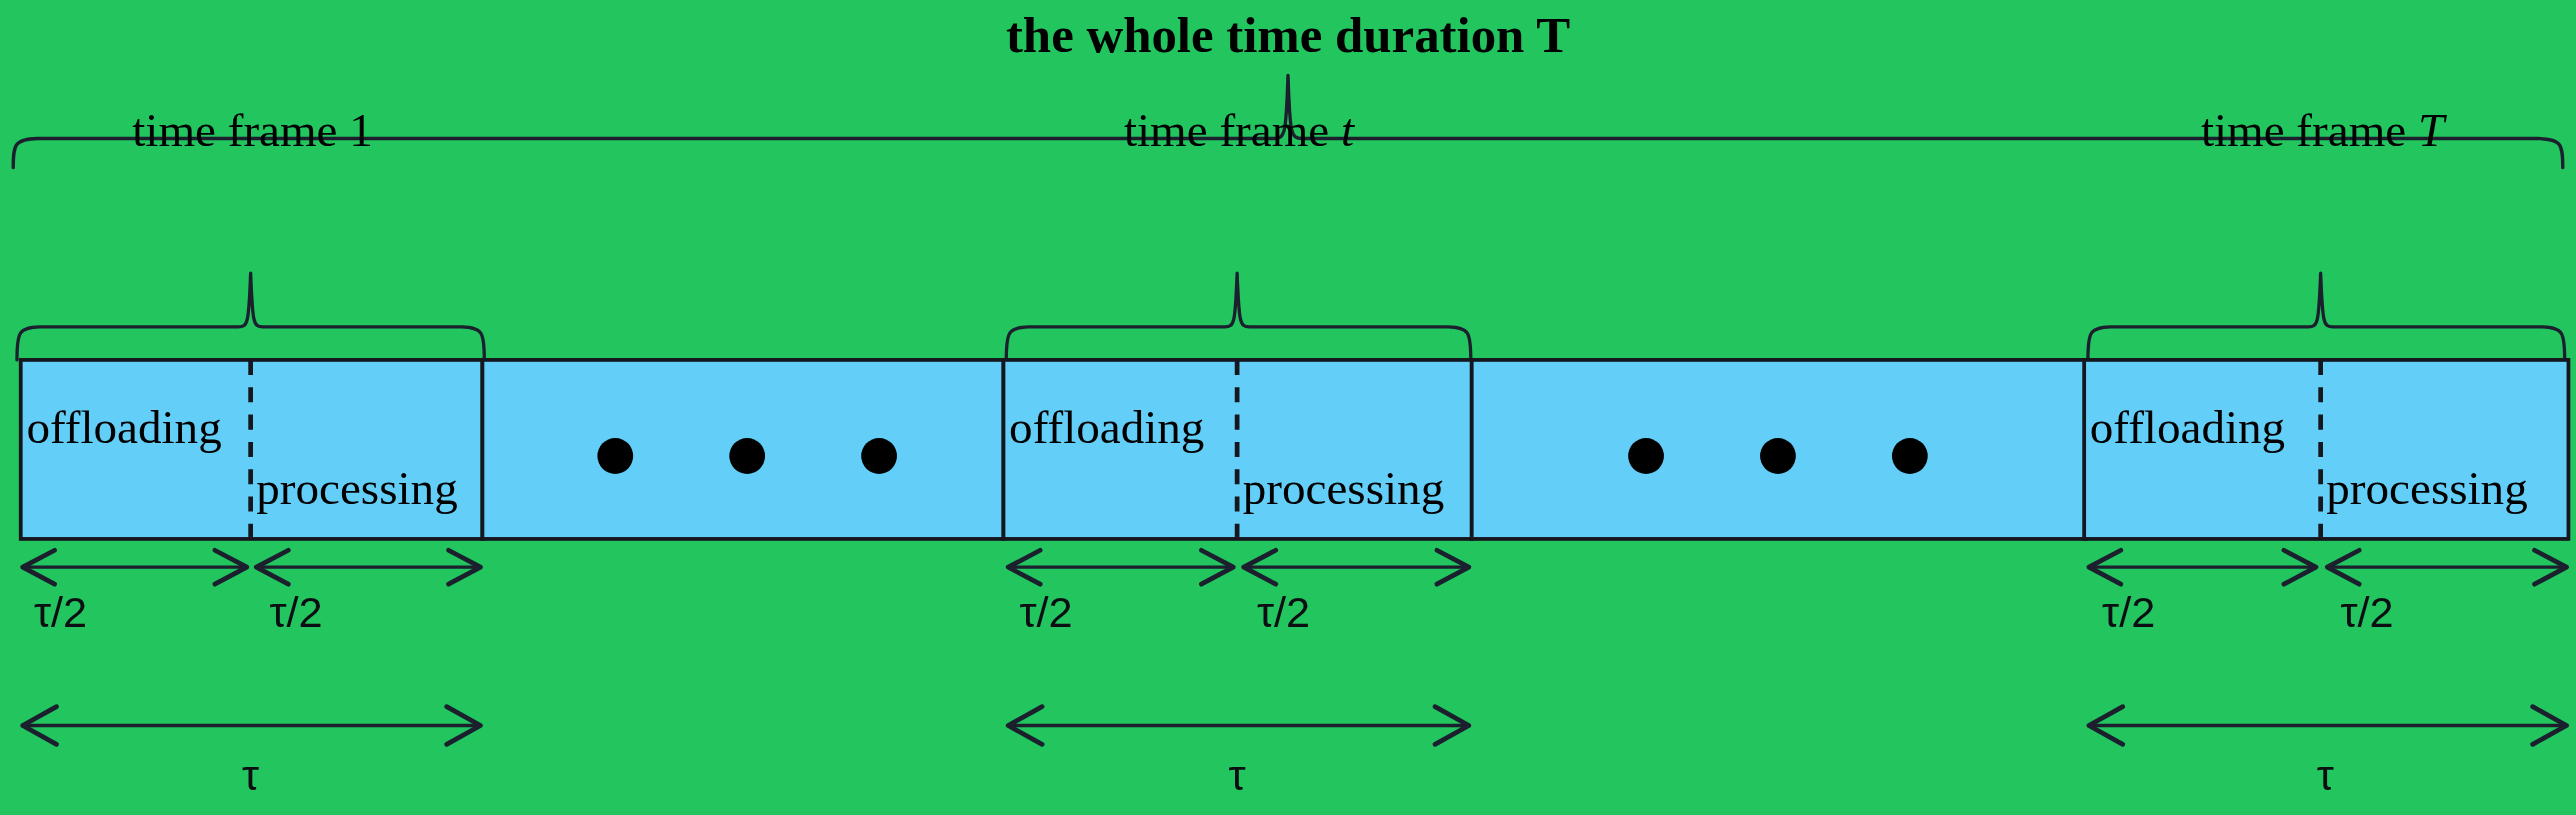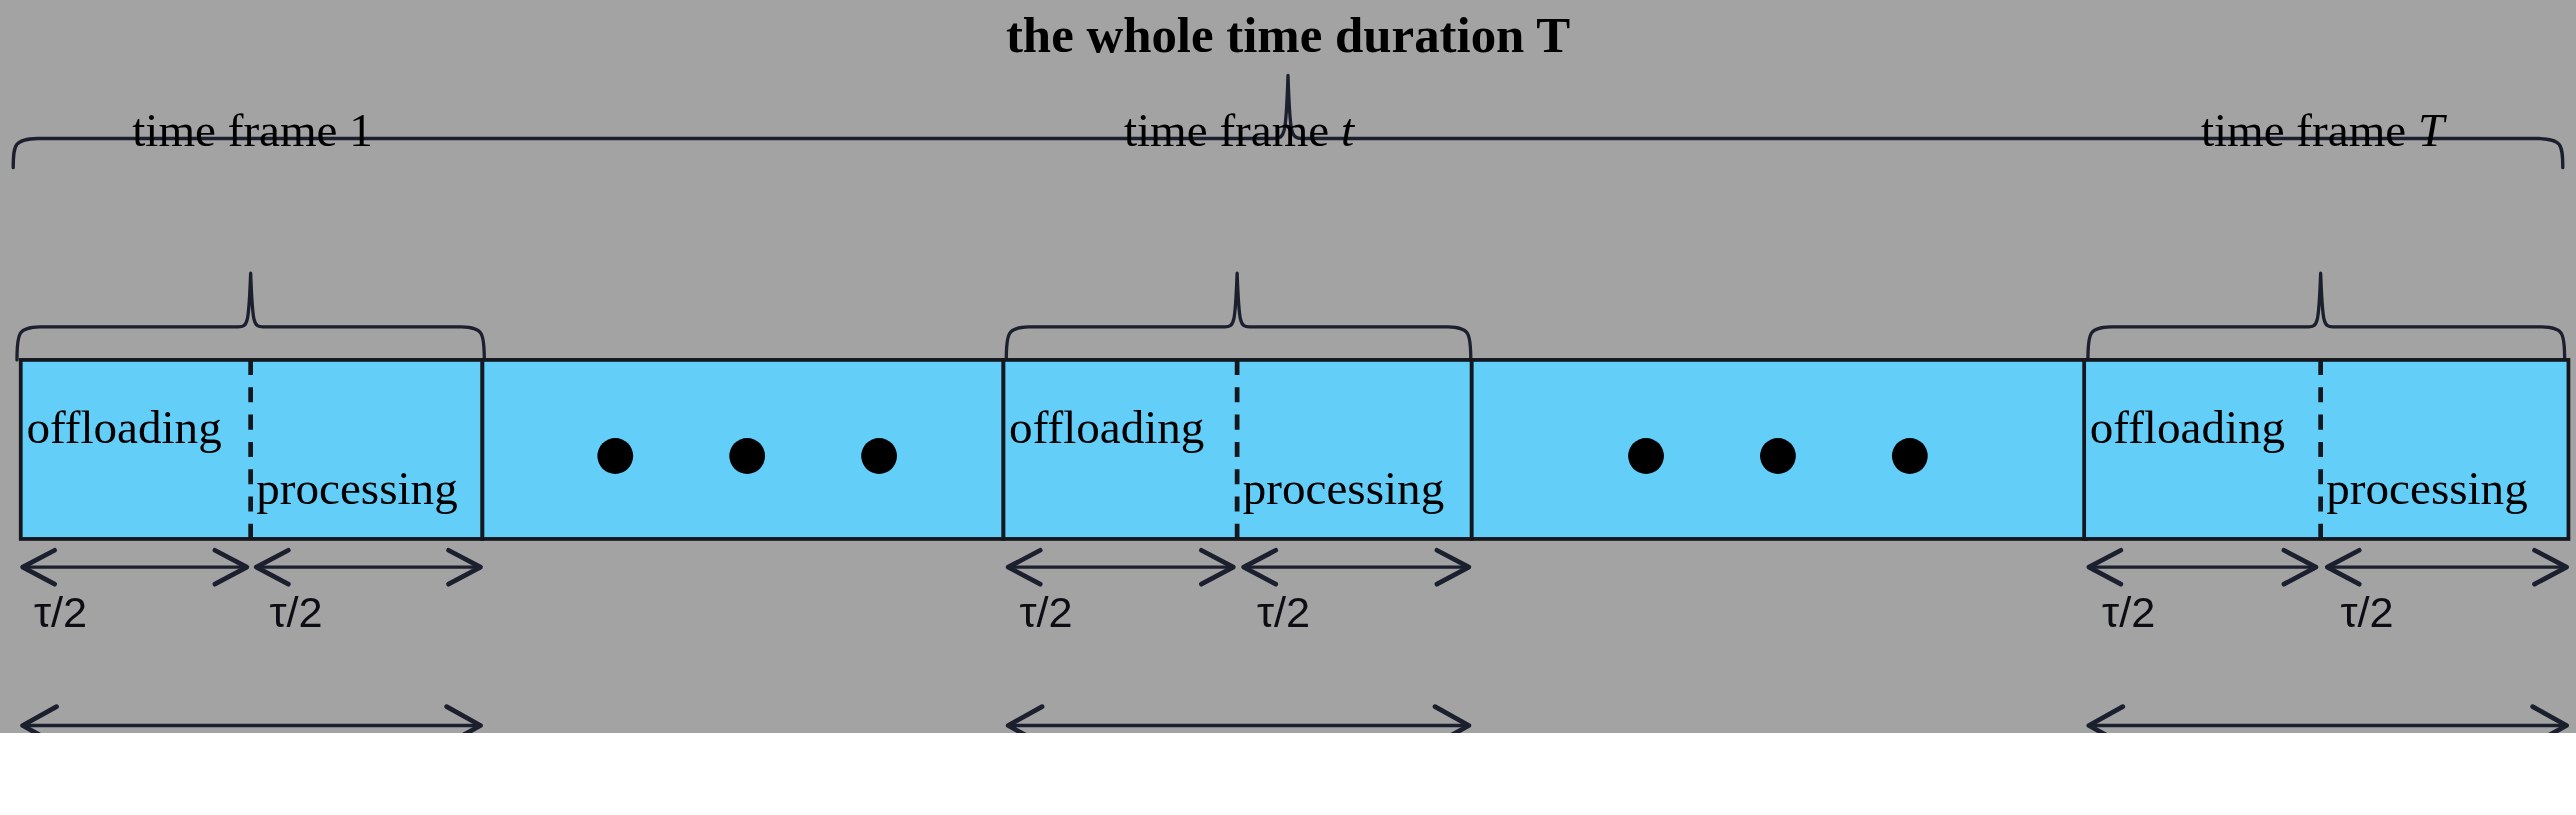--- a/index.html
+++ b/index.html
@@ -3,22 +3,22 @@
 <meta charset="utf-8">
 <style>
   html, body {
     margin: 0;
     padding: 0;
     background: #ffffff;
   }
   #stage {
     position: relative;
     width: 2576px;
-    height: 733px;
-    background: #a3a3a3;
+    height: 815px;
+    background: #22c55e;
     overflow: hidden;
     font-family: "Liberation Serif", serif;
   }
   svg.layer {
     position: absolute;
     left: 0;
     top: 0;
     width: 2576px;
     height: 815px;
   }

